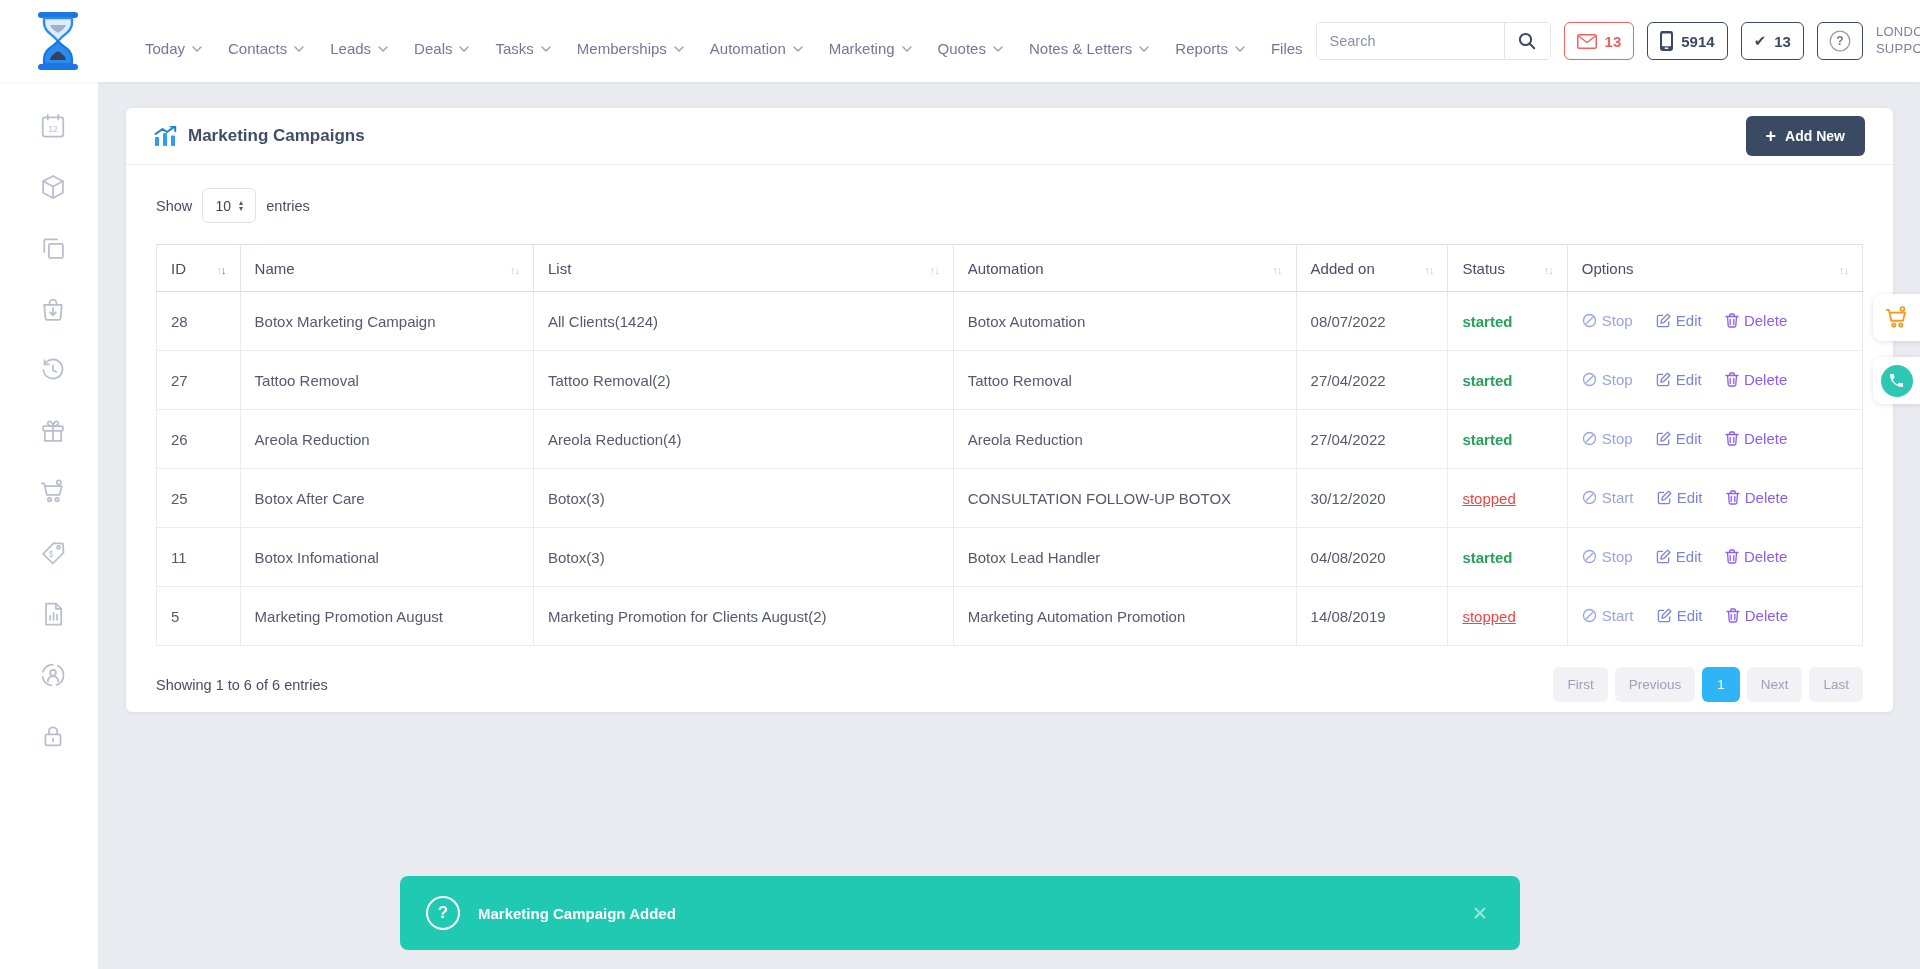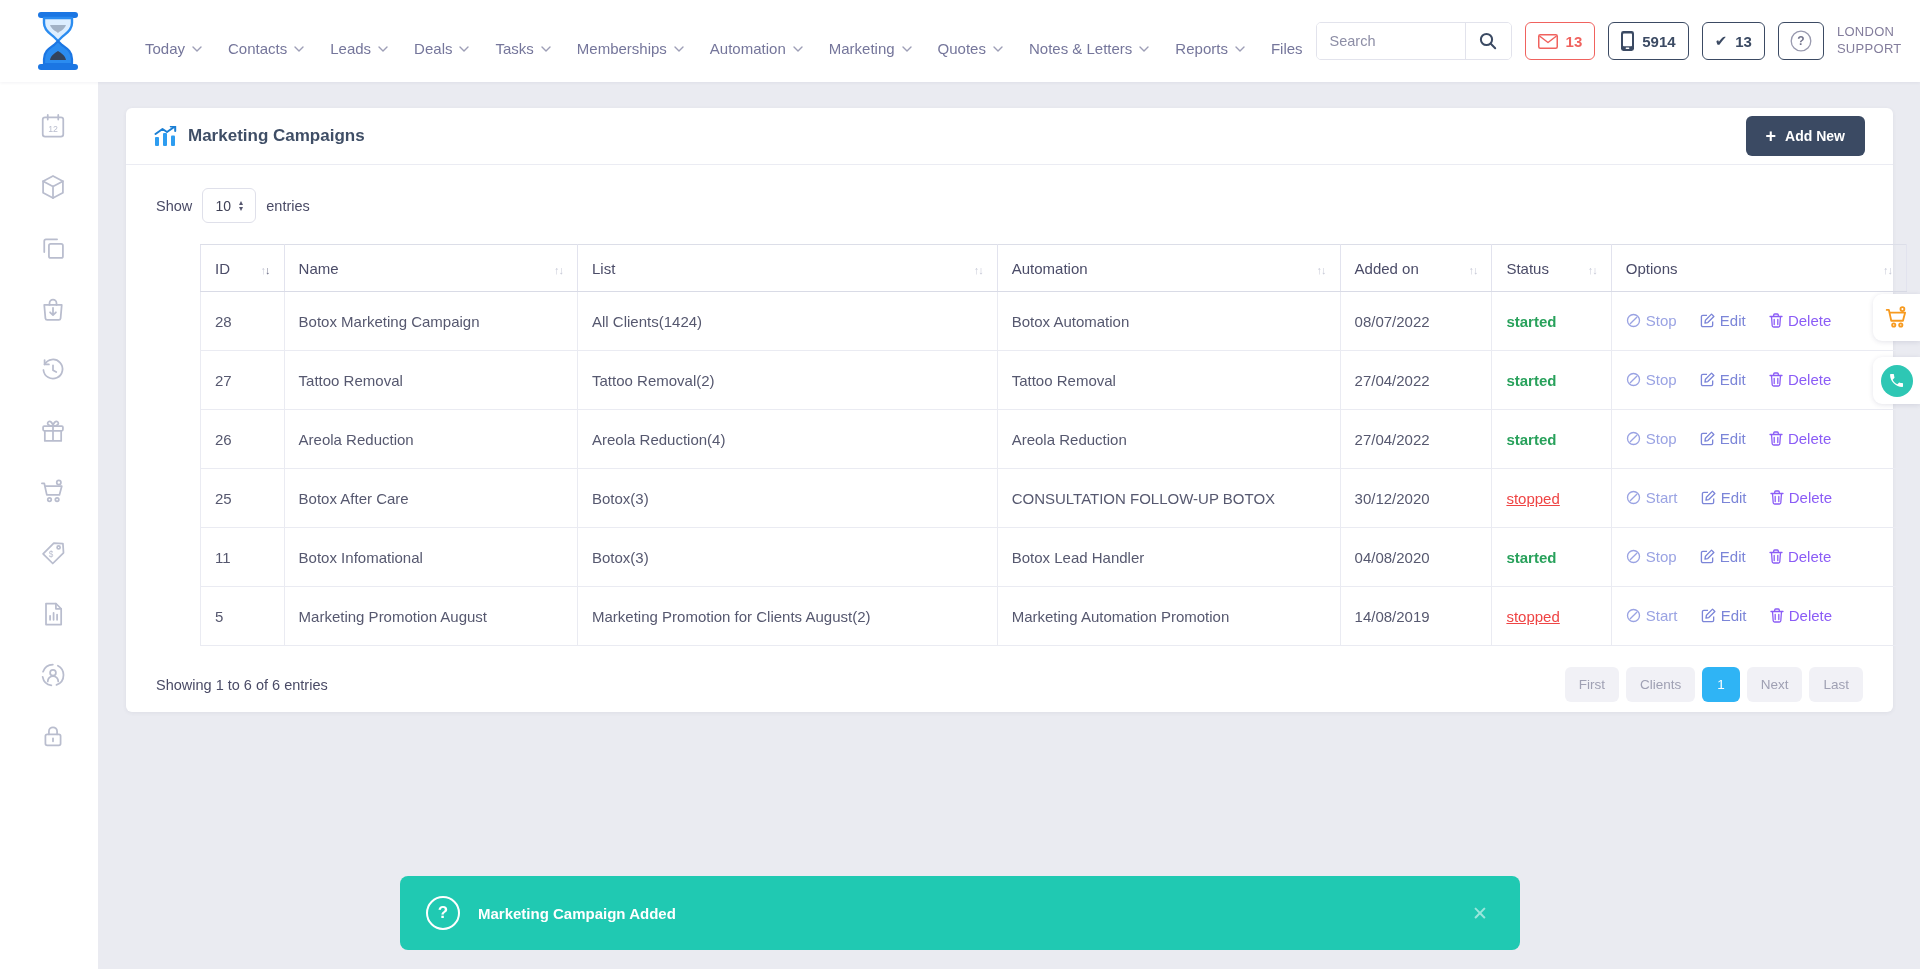--- a/index.html
+++ b/index.html
@@ -11,21 +11,21 @@
     color:#4a4b66;
   }
   
   .topbar { position:absolute; top:0; left:0; right:0; height:82px; background:#fff;
     display:flex; align-items:center; z-index:20; box-shadow:0 1px 3px rgba(40,40,80,.06); }
   .logo { margin-left:30px; width:56px; height:62px; flex:0 0 auto; }
   .mainnav { display:flex; align-items:center; margin-left:46px; }
   .nav-item { display:flex; align-items:center; gap:7px; padding:0 13px; font-size:15px;
     color:#75769b; cursor:pointer; white-space:nowrap;margin-top:15px; }
   .topbar-right { margin-left:auto; display:flex; align-items:center; gap:13px; margin-right:28px; }
-  .searchbox { display:flex; align-items:stretch; width:196px; height:38px;
+  .searchbox { display:flex; align-items:stretch; width:235px; height:38px;
     border:1px solid #e2e3ec; border-radius:5px; background:#fff; overflow:hidden; }
   .searchbox input { flex:1; min-width:0; border:none; outline:none; padding:0 13px;
     font-size:14.5px; color:#4a4b66; font-family:inherit; }
   .searchbox input::placeholder { color:#8d8ea6; }
   .search-btn { width:46px; border:none; border-left:1px solid #e2e3ec; background:#fff;
     display:flex; align-items:center; justify-content:center; cursor:pointer; }
   .tbadge { height:38px; border-radius:6px; border:1.5px solid #3b4a63; background:#fff;
     display:flex; align-items:center; gap:8px; padding:0 12px; font-size:15px; font-weight:700;
     color:#3b4a63; cursor:pointer; }
   .tbadge.mail { border-color:#f0625e; color:#f0625e; }
@@ -51,21 +51,21 @@
   .controls { display:flex; align-items:center; justify-content:space-between; margin-bottom:21px; }
   .show-group { display:flex; align-items:center; gap:10px; font-size:14.5px; color:#4a4b66; }
   .select { width:54px; height:35px; border:1px solid #dfe0ea; border-radius:6px; background:#fff;
     display:flex; align-items:center; justify-content:center; gap:8px; font-size:14px;
     color:#3f4156; cursor:pointer; }
   .spinner { display:flex; flex-direction:column; font-size:8px; color:#55566e; line-height:6px; }
   .filter-group { display:flex; align-items:center; gap:12px; font-size:15px; color:#4a4b66; }
   .filter-group input { width:272px; height:36px; border:1px solid #e0e1ea; border-radius:4px;
     outline:none; padding:0 10px; font-size:14px; color:#4a4b66; font-family:inherit; background:#fff; }
   
-  table { width:100%; border-collapse:collapse; table-layout:fixed;margin-left:44px; }
+  table { width:100%; border-collapse:collapse; table-layout:fixed; }
   th { border:1px solid #e2e3ee; border-top-color:#dcdee8; border-bottom-color:#d9dbe6;
     height:47px; padding:0 14px; font-size:15px; color:#4b4c68; font-weight:500; text-align:left;
     cursor:pointer; }
   .sort { float:right; color:#c7c9d7; font-size:11px; letter-spacing:-1px; margin-top:4px;
     font-weight:400; }
   .sort .on { color:#6e7089; }
   td { border:1px solid #eaebf2; height:59px; padding:0 14px; font-size:15px; color:#56586f; }
   .st-started { color:#28a15b; font-weight:600; }
   .st-stopped { color:#ef4444;text-decoration:underline; }
   .opt-link { display:inline-flex; align-items:center; gap:5px; font-size:15px; margin-right:19px;
@@ -517,21 +517,21 @@
                 </a>
             </td>
           </tr>
         </tbody>
       </table>
 
       <div class="table-footer">
         <div class="summary">Showing 1 to 6 of 6 entries</div>
         <div class="pagination">
           <button class="page-btn">First</button>
-          <button class="page-btn">Clients</button>
+          <button class="page-btn">Previous</button>
           <button class="page-btn active">1</button>
           <button class="page-btn">Next</button>
           <button class="page-btn">Last</button>
         </div>
       </div>
     </div>
   </section>
 </main>
 
 <div class="float-tab float-cart">

